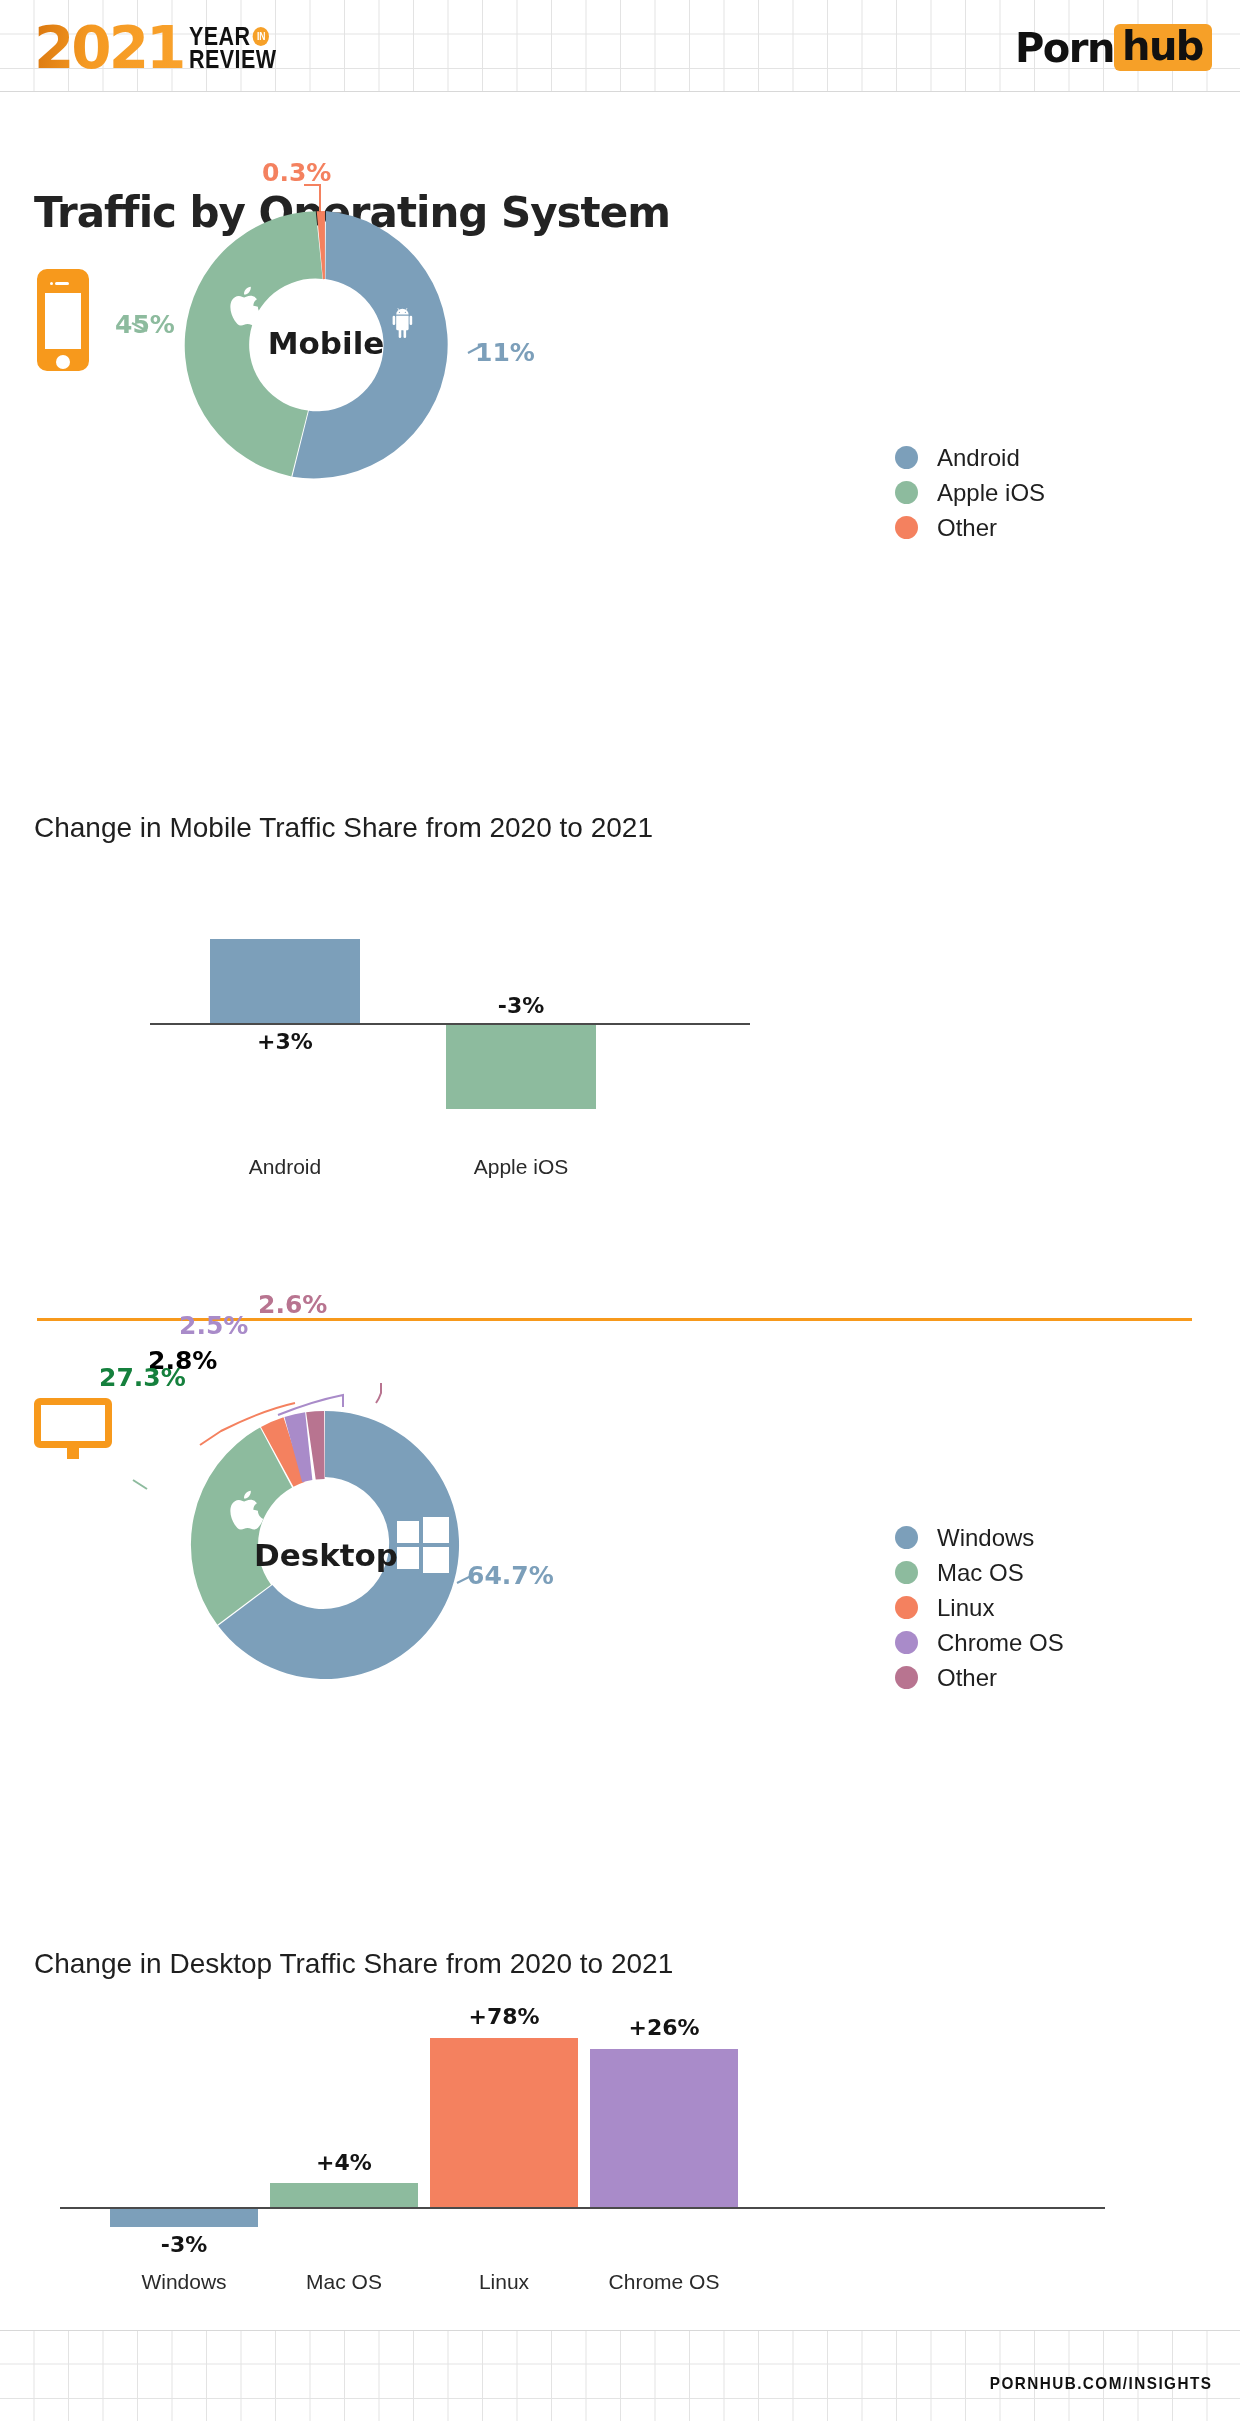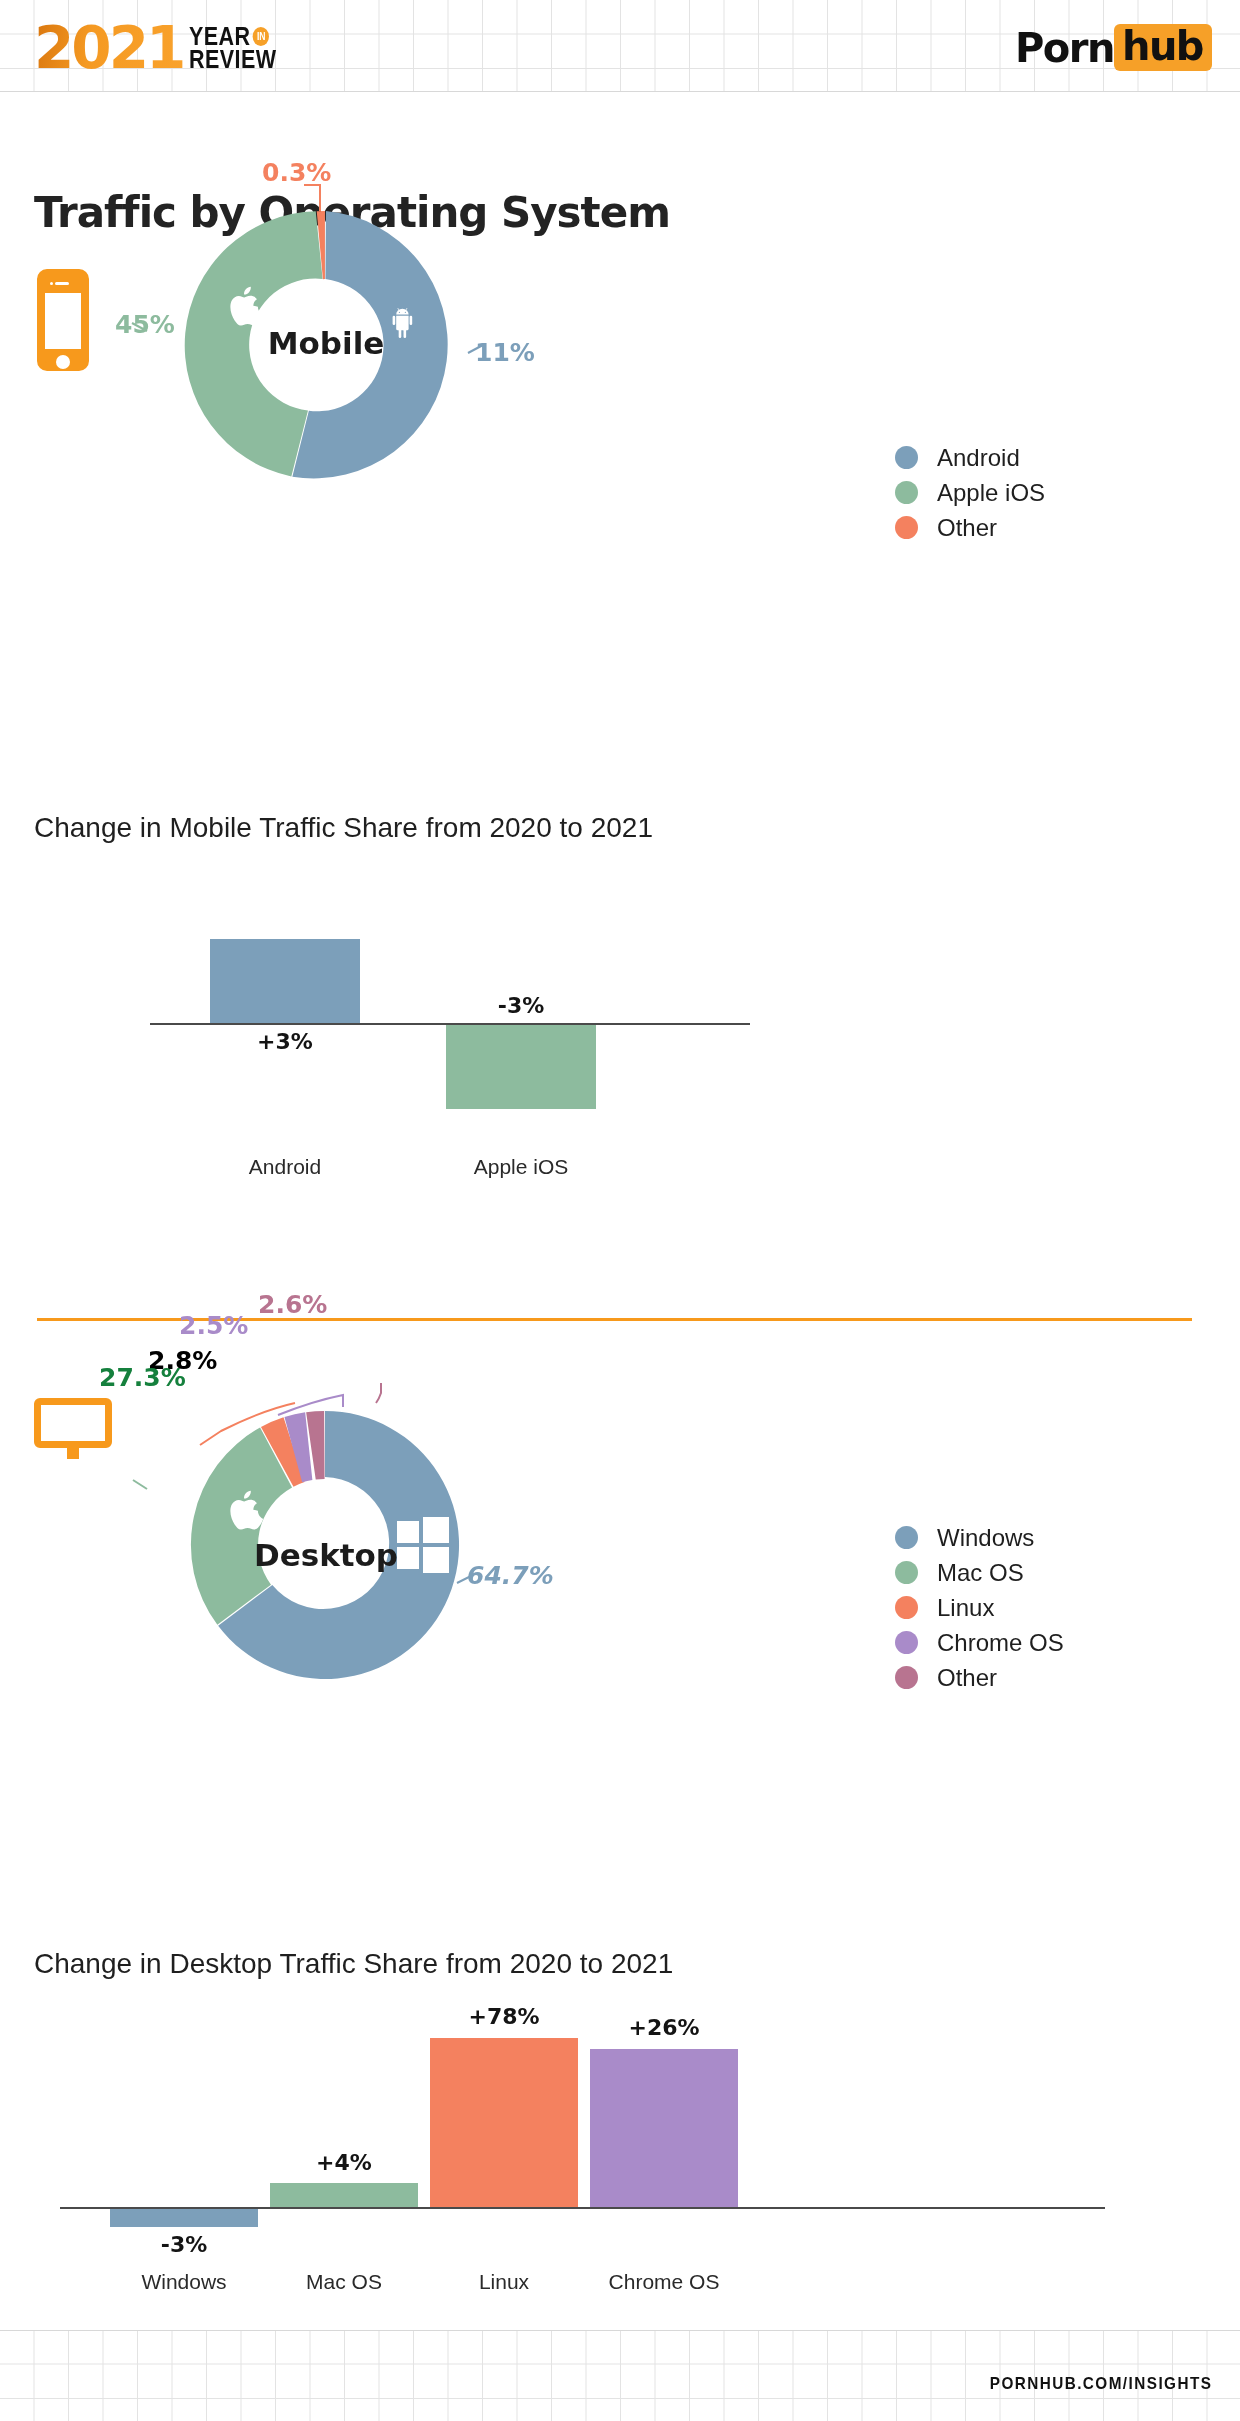--- a/index.html
+++ b/index.html
@@ -339,21 +339,21 @@
     <path d="M 138 145 L 152 154" stroke="#8DBB9E" stroke-width="2" fill="none"></path>
     <path d="M 462 248 L 478 240" stroke="#7C9FBA" stroke-width="2" fill="none"></path>
   </svg>
 
   <span class="center-label" style="left:47px; top:142px; width:208px; text-align:center;">Desktop</span>
 
   <span class="pct-label" style="left:-27px; top:-49px; color:#000000;">2.8%</span>
   <span class="pct-label" style="left:4px; top:-84px; color:#A98BC9;">2.5%</span>
   <span class="pct-label" style="left:83px; top:-105px; color:#B87490;">2.6%</span>
   <span class="pct-label" style="left:-76px; top:-32px; color:#15803d;">27.3%</span>
-  <span class="pct-label" style="left:292px; top:166px; color:#7C9FBA;font-style:italic;">64.7%</span>
+  <span class="pct-label" style="left:292px; top:166px; color:#7C9FBA;">64.7%</span>
 </div>
 
 <div id="desktop-legend" class="legend">
   <div class="legend-item">
     <span class="legend-dot" style="background:#7C9FBA;"></span>
     <span class="legend-text">Windows</span>
   </div>
   <div class="legend-item">
     <span class="legend-dot" style="background:#8DBB9E;"></span>
     <span class="legend-text">Mac OS</span>

